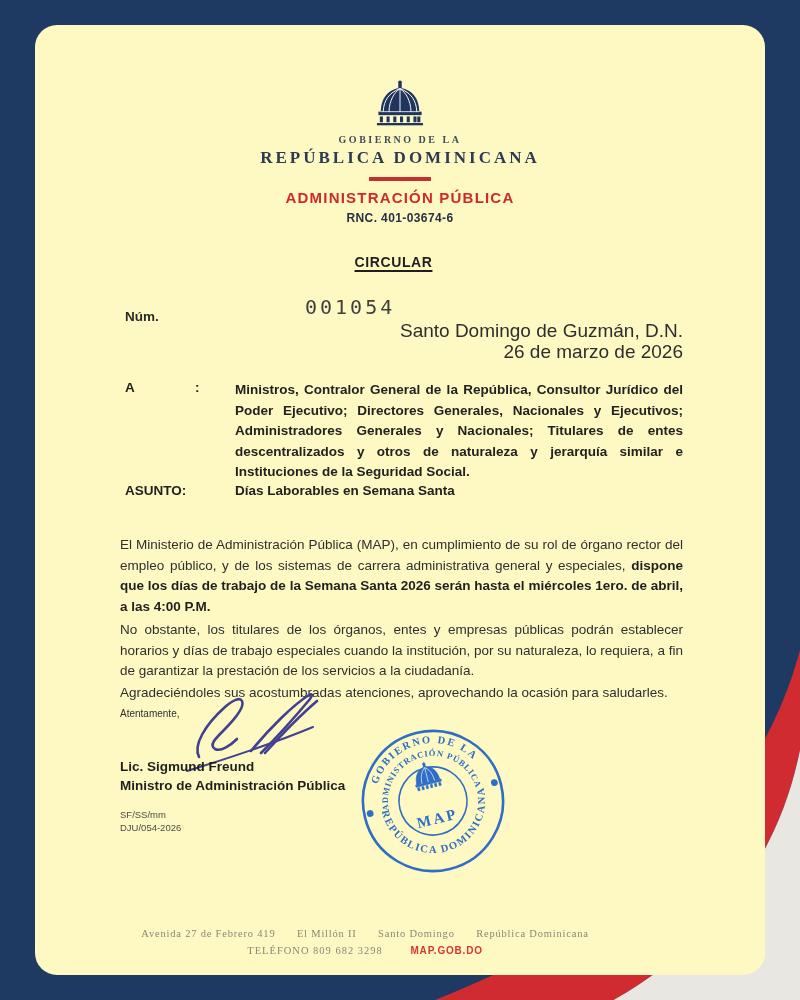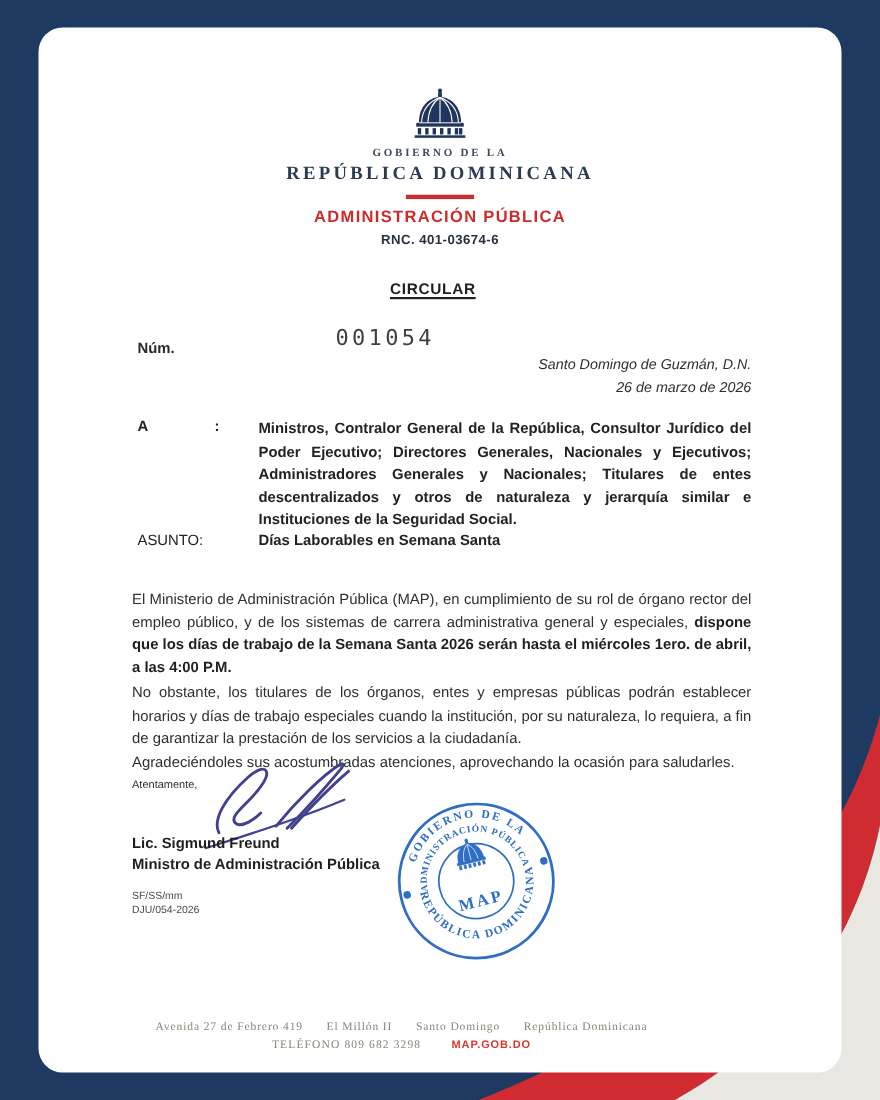--- a/index.html
+++ b/index.html
@@ -5,21 +5,21 @@
   html,body{margin:0;padding:0;}
   body{
     width:800px;height:1000px;position:relative;overflow:hidden;
     background:#1e3a62;
     font-family:"Liberation Sans", sans-serif;
     -webkit-font-smoothing:antialiased;
   }
   .bg-svg{position:absolute;left:0;top:0;width:800px;height:1000px;}
   .page{
     position:absolute;left:35px;top:25px;width:730px;height:950px;
-    background:#ffffff;border-radius:22px;
+    background:#fef9c3;border-radius:22px;
   }
   
   .gov-header{position:absolute;left:0;top:55px;width:730px;text-align:center;}
   .dome{display:block;margin:0 auto 6px auto;}
   .gob-line{font-family:"Liberation Serif",serif;font-size:10px;letter-spacing:2.5px;color:#3f4a5a;font-weight:600;}
   .rep-line{font-family:"Liberation Serif",serif;font-size:17px;letter-spacing:3px;color:#2c3a52;font-weight:600;margin-top:3px;}
   .red-rule{width:62px;height:3.5px;background:#c62f31;margin:9px auto 8px auto;}
   .ministry-line{font-size:15px;font-weight:bold;letter-spacing:1.2px;color:#cf2a2a;}
   .rnc-line{font-size:12px;font-weight:bold;color:#273043;margin-top:5px;letter-spacing:.4px;}
   .slogan-line{font-size:13.5px;font-weight:bold;color:#2b2b2b;margin-top:4px;}
@@ -28,26 +28,26 @@
     position:absolute;left:0;top:229px;width:717px;text-align:center;
     font-size:14px;font-weight:bold;color:#1f1f1f;letter-spacing:.6px;
     text-decoration:underline;text-underline-offset:3px;text-decoration-thickness:1.5px;
   }
   .num-row{position:absolute;left:85px;top:268px;width:560px;}
   .num-label{position:absolute;left:5px;top:16px;font-size:13.5px;font-weight:bold;color:#2a2a2a;}
   .num-value{
     position:absolute;left:185px;top:2px;
     font-family:"DejaVu Sans Mono",monospace;font-size:20px;color:#3f3f3f;letter-spacing:3px;
   }
-  .place-date{position:absolute;right:82px;top:295px;text-align:right;font-size:13px;color:#2e2e2e;line-height:21px;font-style:italic;}
+  .place-date{position:absolute;right:82px;top:295px;text-align:right;font-size:19px;color:#2e2e2e;line-height:21px;}
   .to-row{position:absolute;left:85px;top:355px;width:563px;display:grid;grid-template-columns:70px 45px 1fr;}
   .to-label,.to-colon{font-size:13.5px;font-weight:bold;color:#222;padding-left:5px;}
   .to-text{font-size:13.5px;font-weight:bold;color:#222;line-height:20.5px;text-align:justify;}
   .asunto-row{position:absolute;left:85px;top:458px;width:563px;display:grid;grid-template-columns:115px 1fr;}
-  .asunto-label{font-size:13.5px;font-weight:normal;color:#222;padding-left:5px;}
+  .asunto-label{font-size:13.5px;font-weight:bold;color:#222;padding-left:5px;}
   .asunto-text{font-size:13.5px;font-weight:bold;color:#222;}
   .body-p{position:absolute;left:85px;width:563px;font-size:13.5px;line-height:20.5px;color:#2f2f2f;text-align:justify;margin:0;}
   .p1{top:510px;} .p2{top:595px;} .p3{top:658px;}
   .p-bold{font-weight:bold;color:#1f1f1f;}
   .closing{position:absolute;left:85px;top:683px;font-size:10px;color:#2f2f2f;}
   .signature-svg{position:absolute;left:150px;top:662px;pointer-events:none;}
   .signer{position:absolute;left:85px;top:732px;font-size:13.5px;font-weight:bold;color:#1f1f1f;line-height:19px;}
   .refs{position:absolute;left:85px;top:783px;font-size:9.5px;color:#4a4a4a;line-height:13px;}
   .stamp-svg{position:absolute;left:322px;top:700px;}
   

